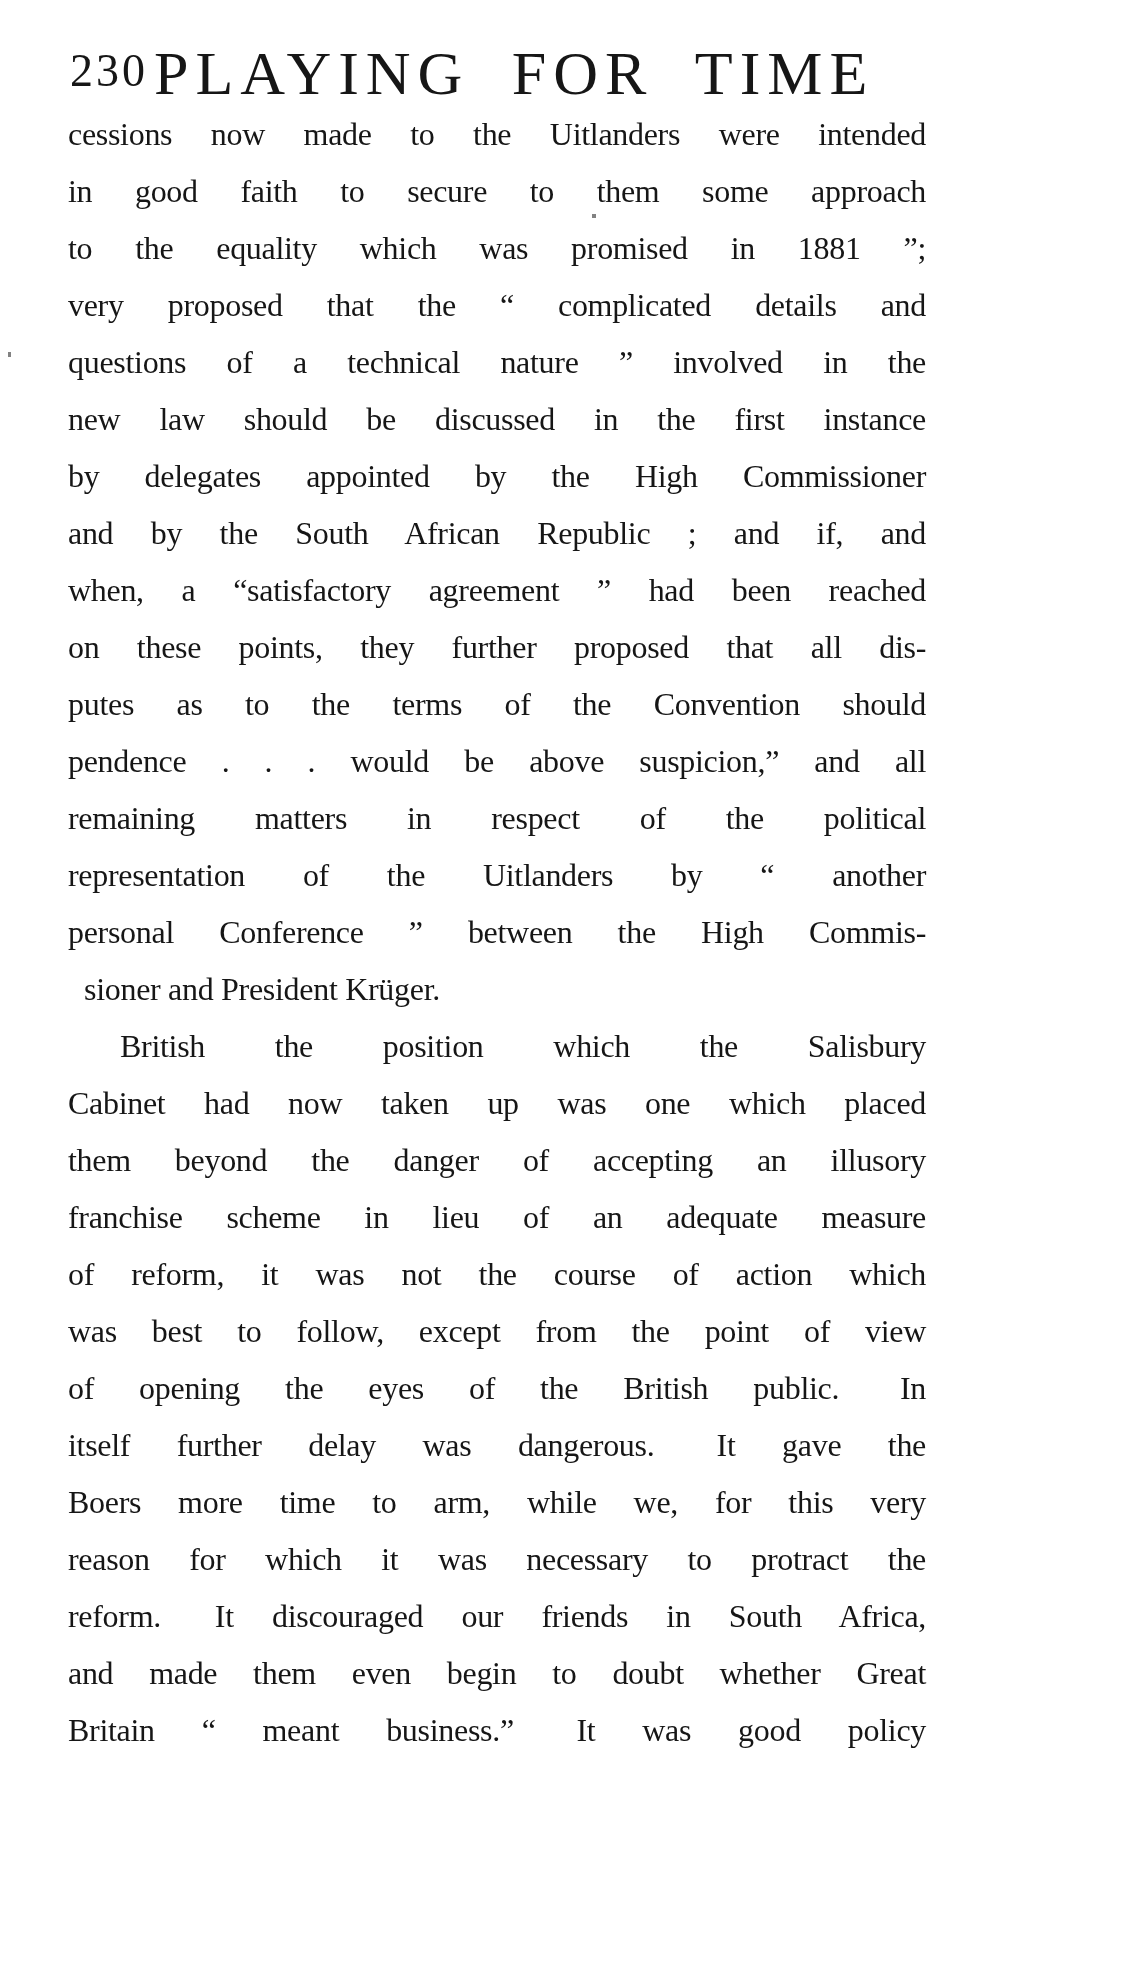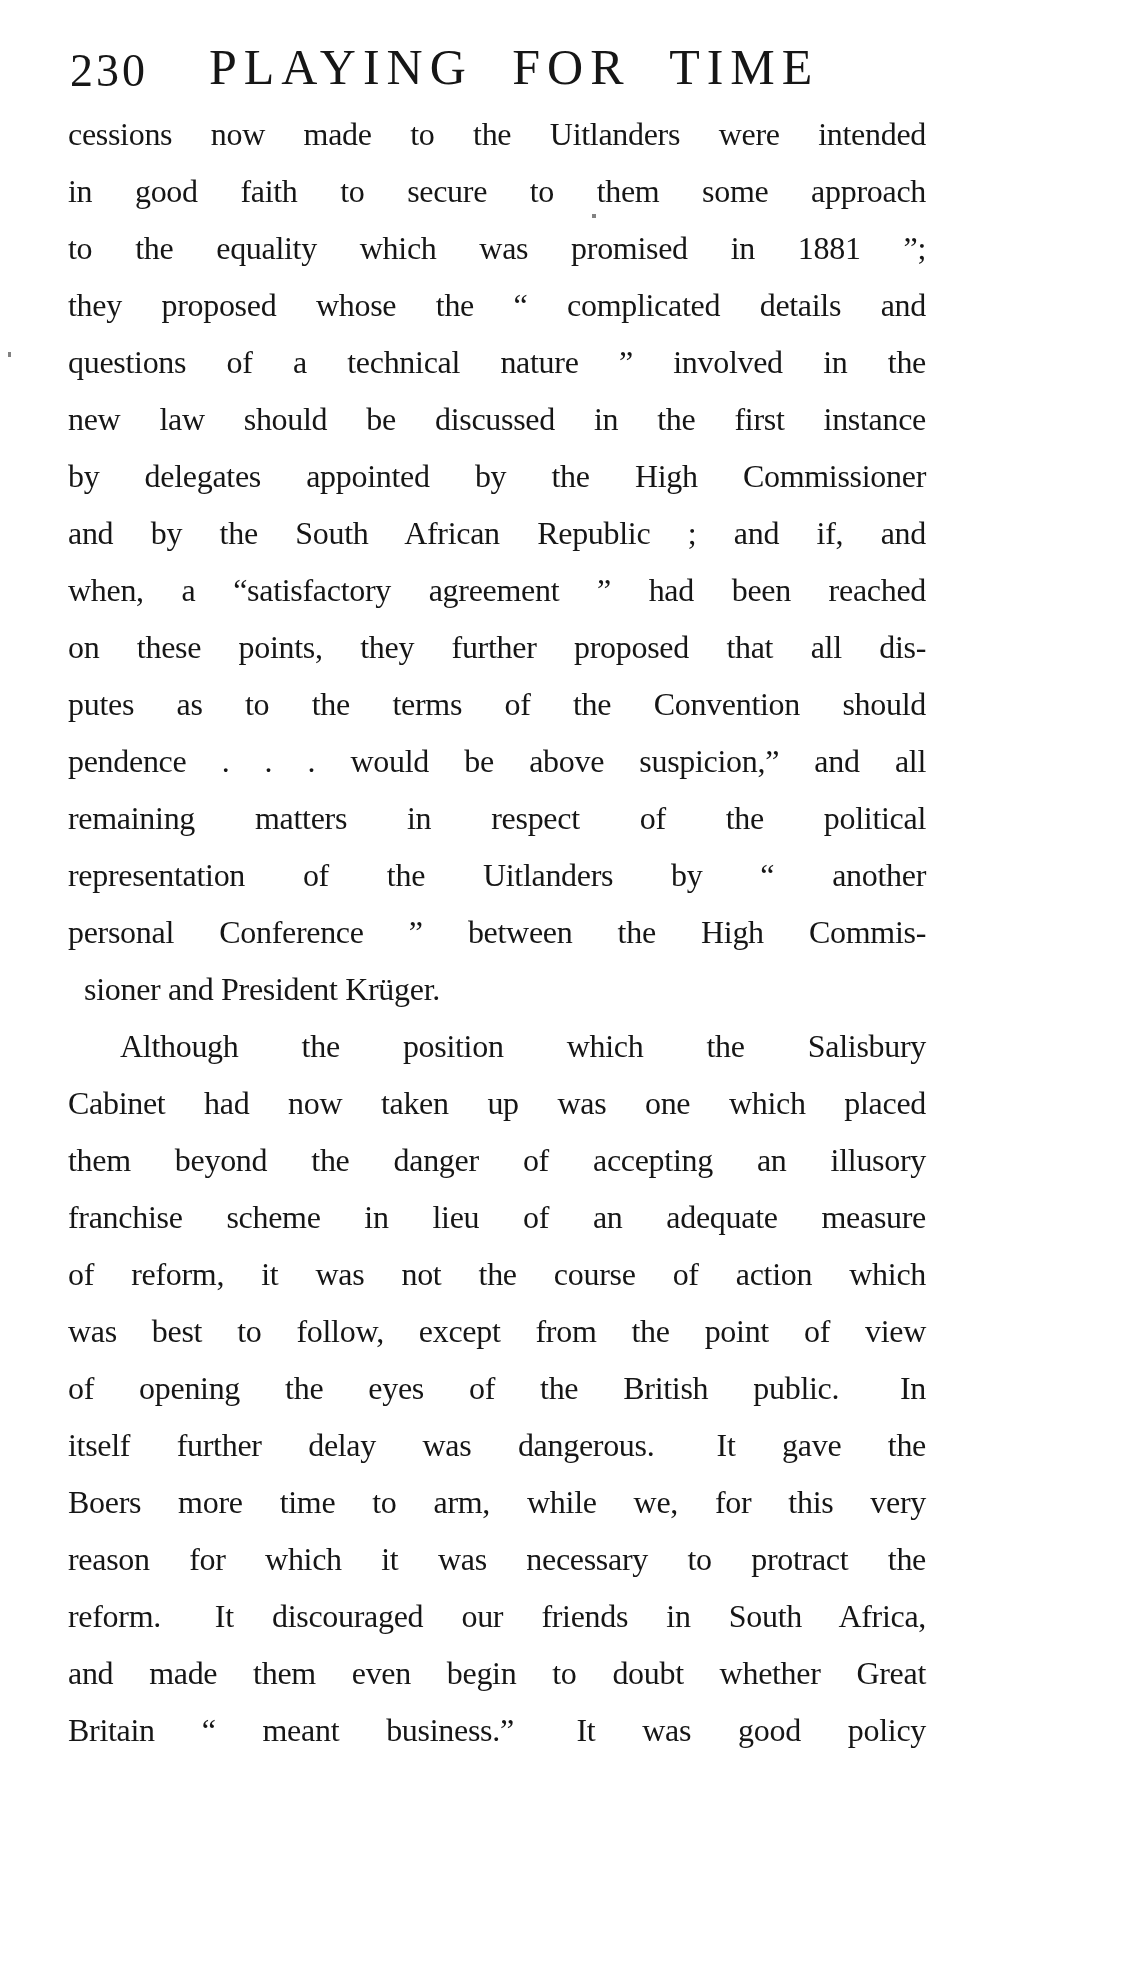--- a/index.html
+++ b/index.html
@@ -29,21 +29,21 @@
     top: 8px;
     font-size: 46px;
     line-height: 1;
     letter-spacing: 3px;
   }
   .page-title {
     position: absolute;
     left: 52%;
     top: 2px;
     transform: translateX(-50%);
-    font-size: 50px;
+    font-size: 62px;
     line-height: 1;
     letter-spacing: 7px;
     word-spacing: 20px;
     white-space: nowrap;
   }
   .page-body {
     position: absolute;
     top: 106px;
     left: 68px;
     right: 62px;
@@ -77,37 +77,37 @@
     <span class="page-number">230</span>
     <span class="page-title">PLAYING FOR TIME</span>
   </div>
 
   <div class="page-body">
 
     <div>
       <div class="line">cessions now made to the Uitlanders were intended</div>
       <div class="line">in good faith to secure to them some approach</div>
       <div class="line">to the equality which was promised in 1881 ”;</div>
-      <div class="line">they proposed whose the “ complicated details and</div>
+      <div class="line">very proposed that the “ complicated details and</div>
       <div class="line">questions of a technical nature ” involved in the</div>
       <div class="line">new law should be discussed in the first instance</div>
       <div class="line">by delegates appointed by the High Commissioner</div>
       <div class="line">and by the South African Republic ; and if, and</div>
       <div class="line">when, a “satisfactory agreement ” had been reached</div>
       <div class="line">on these points, they further proposed that all dis-</div>
       <div class="line">putes as to the terms of the Convention should</div>
       <div class="line">pendence . . . would be above suspicion,” and all</div>
       <div class="line">remaining matters in respect of the political</div>
       <div class="line">representation of the Uitlanders by “ another</div>
       <div class="line">personal Conference ” between the High Commis-</div>
       <div class="line para-end">sioner and President Krüger.</div>
     </div>
 
     <div>
-      <div class="line para-indent">Although the position which the Salisbury</div>
+      <div class="line para-indent">British the position which the Salisbury</div>
       <div class="line">Cabinet had now taken up was one which placed</div>
       <div class="line">them beyond the danger of accepting an illusory</div>
       <div class="line">franchise scheme in lieu of an adequate measure</div>
       <div class="line">of reform, it was not the course of action which</div>
       <div class="line">was best to follow, except from the point of view</div>
       <div class="line">of opening the eyes of the British public.  In</div>
       <div class="line">itself further delay was dangerous.  It gave the</div>
       <div class="line">Boers more time to arm, while we, for this very</div>
       <div class="line">reason for which it was necessary to protract the</div>
       <div class="line">reform.  It discouraged our friends in South Africa,</div>

